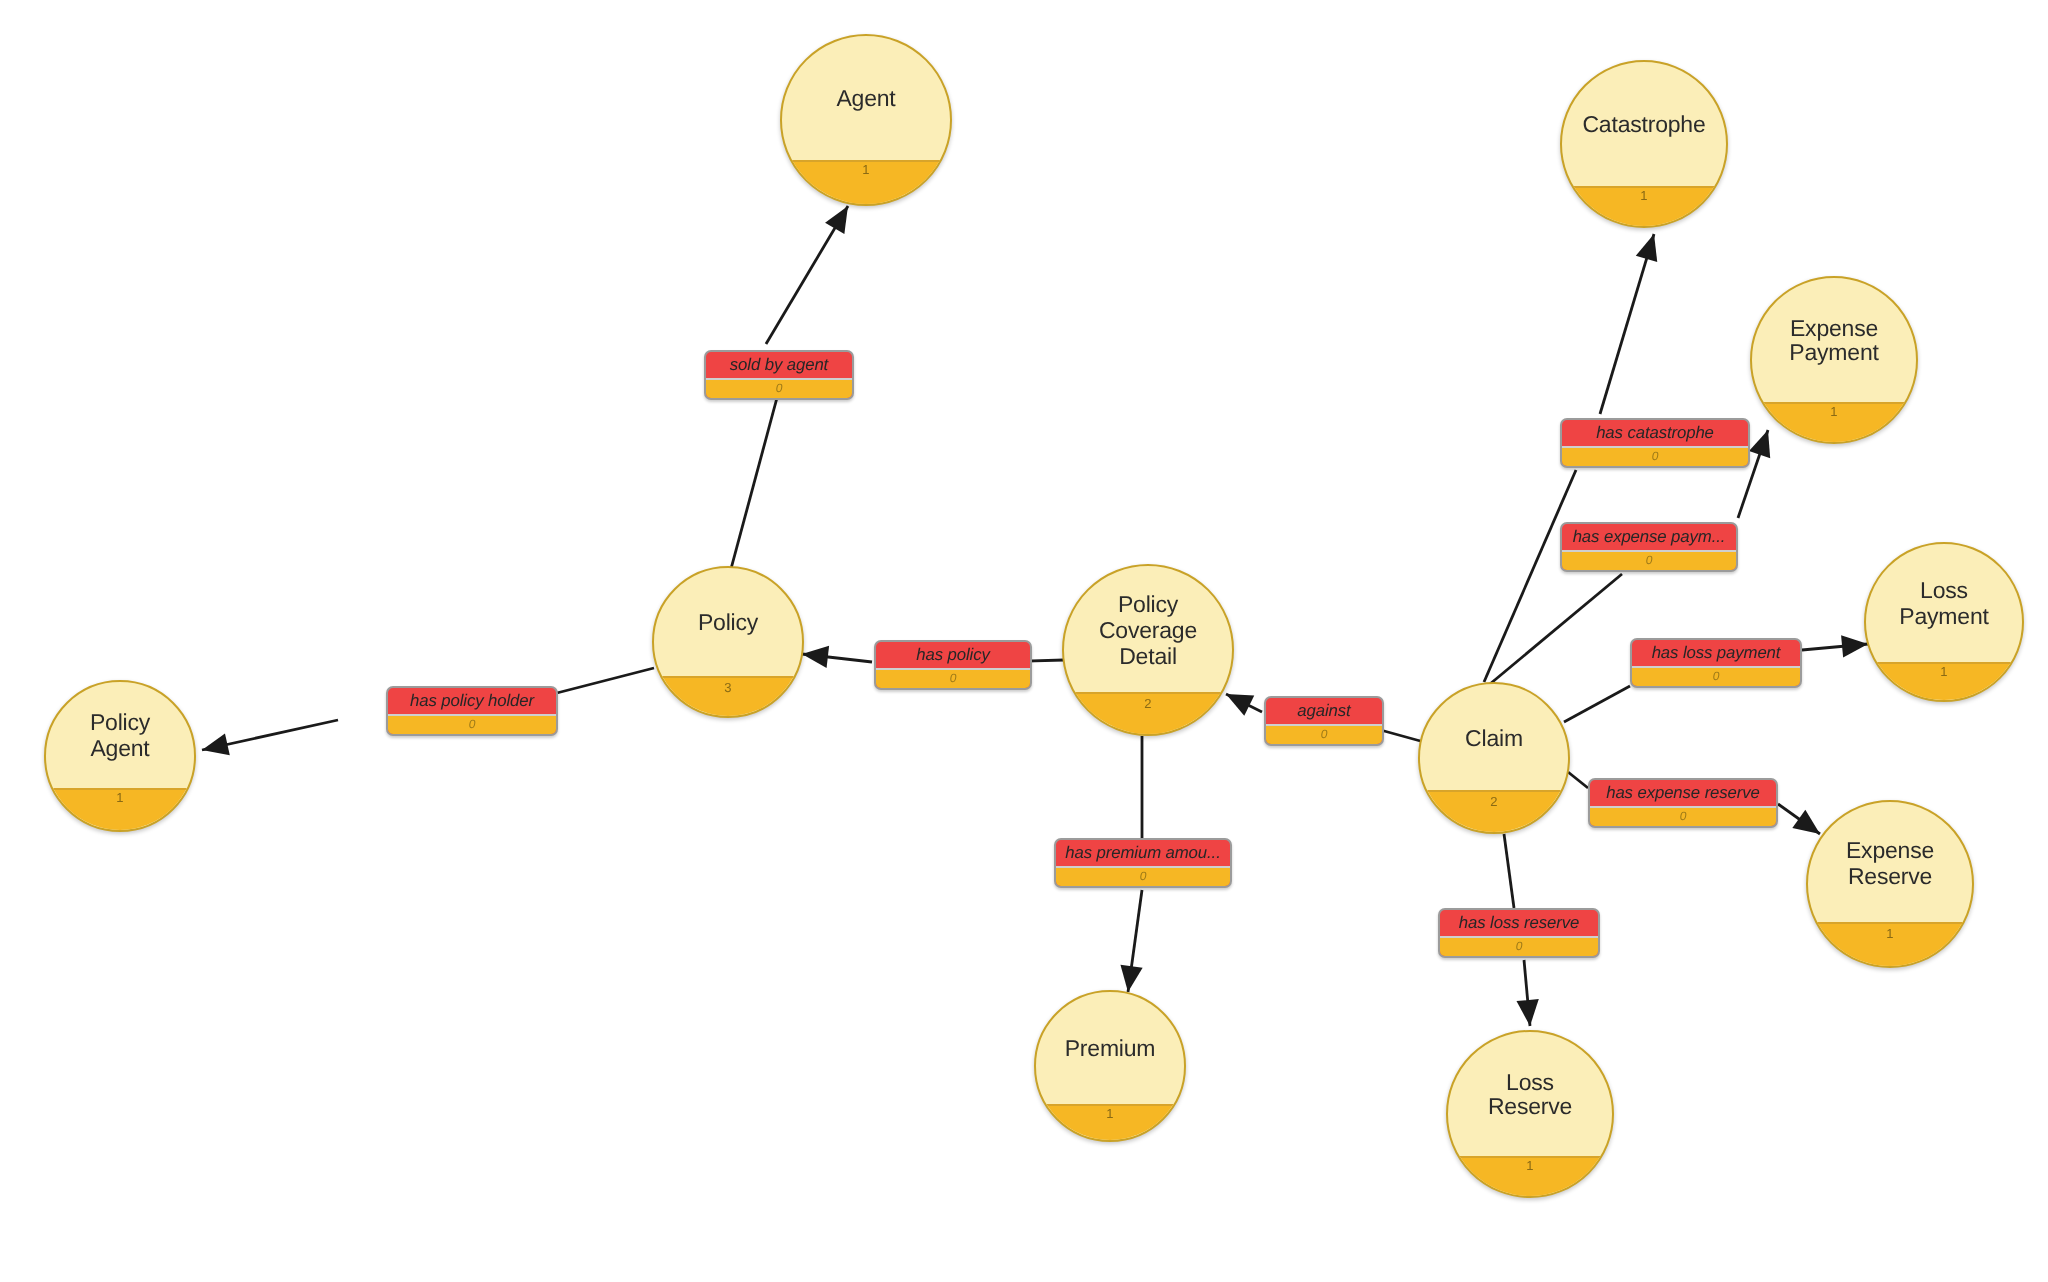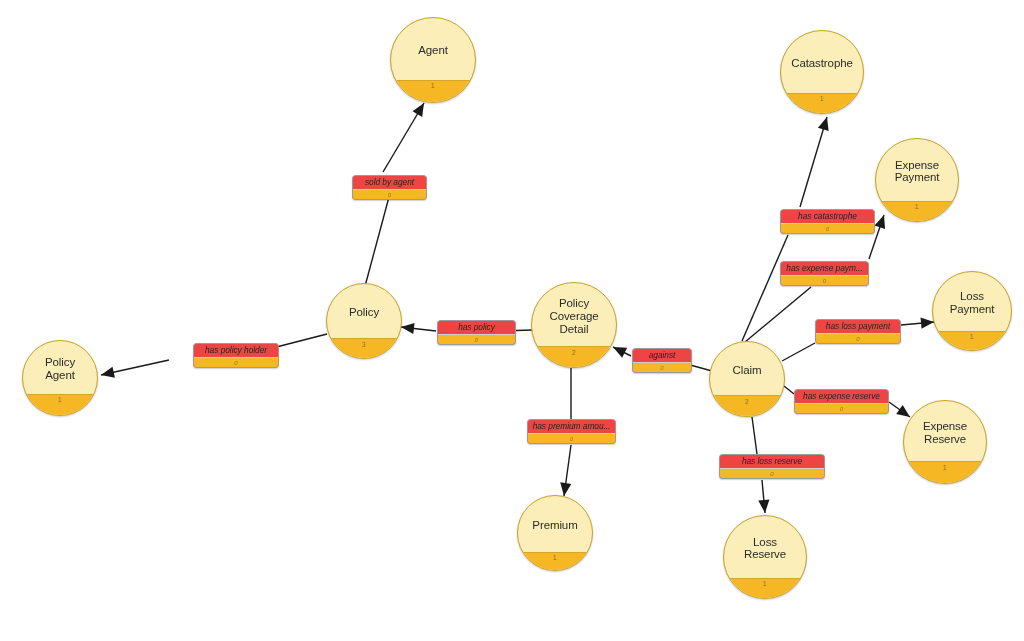--- a/index.html
+++ b/index.html
@@ -322,20 +322,20 @@
         <div class="edge-label-bar">
           <span class="edge-label-count">0</span>
         </div>
       </div>
       <div class="edge-label" style="left: 794px; top: 389px; width: 95px; height: 25px;">
         <div class="edge-label-text">has expense reserve</div>
         <div class="edge-label-bar">
           <span class="edge-label-count">0</span>
         </div>
       </div>
-      <div class="edge-label" style="left: 719px; top: 454px; width: 106px; height: 25px;">
+      <div class="edge-label" style="left: 719px; top: 454px; width: 81px; height: 25px;">
         <div class="edge-label-text">has loss reserve</div>
         <div class="edge-label-bar">
           <span class="edge-label-count">0</span>
         </div>
       </div>
     </div>
 </div>
 
 </body></html>

